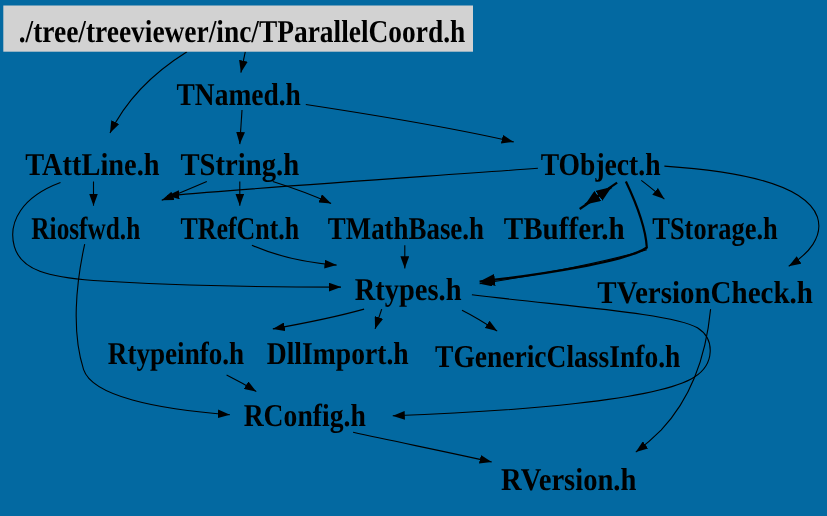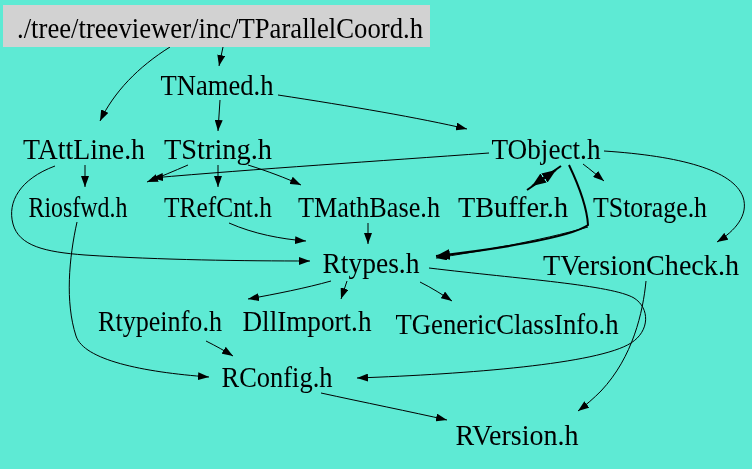--- a/index.html
+++ b/index.html
@@ -1,16 +1,16 @@
 <!DOCTYPE html>
 <html><head>
 <meta charset="utf-8">
 <style>
   html,body{margin:0;padding:0;background:#ffffff;}
-  #stage{position:relative;width:752px;height:469px;background:#5eead4;overflow:hidden;}
+  #stage{position:relative;width:752px;height:469px;background:#0369a1;overflow:hidden;font-weight:bold;}
   svg{display:block;}
   text{font-family:"Liberation Serif","DejaVu Serif",serif;fill:#000000;}
 </style>
 </head>
 <body>
 
 <div id="stage">
     <svg width="752" height="469" viewBox="0 0 752 469">
       <defs>
         <marker id="arrow" markerUnits="userSpaceOnUse" markerWidth="11" markerHeight="8" refX="11" refY="4" orient="auto">

